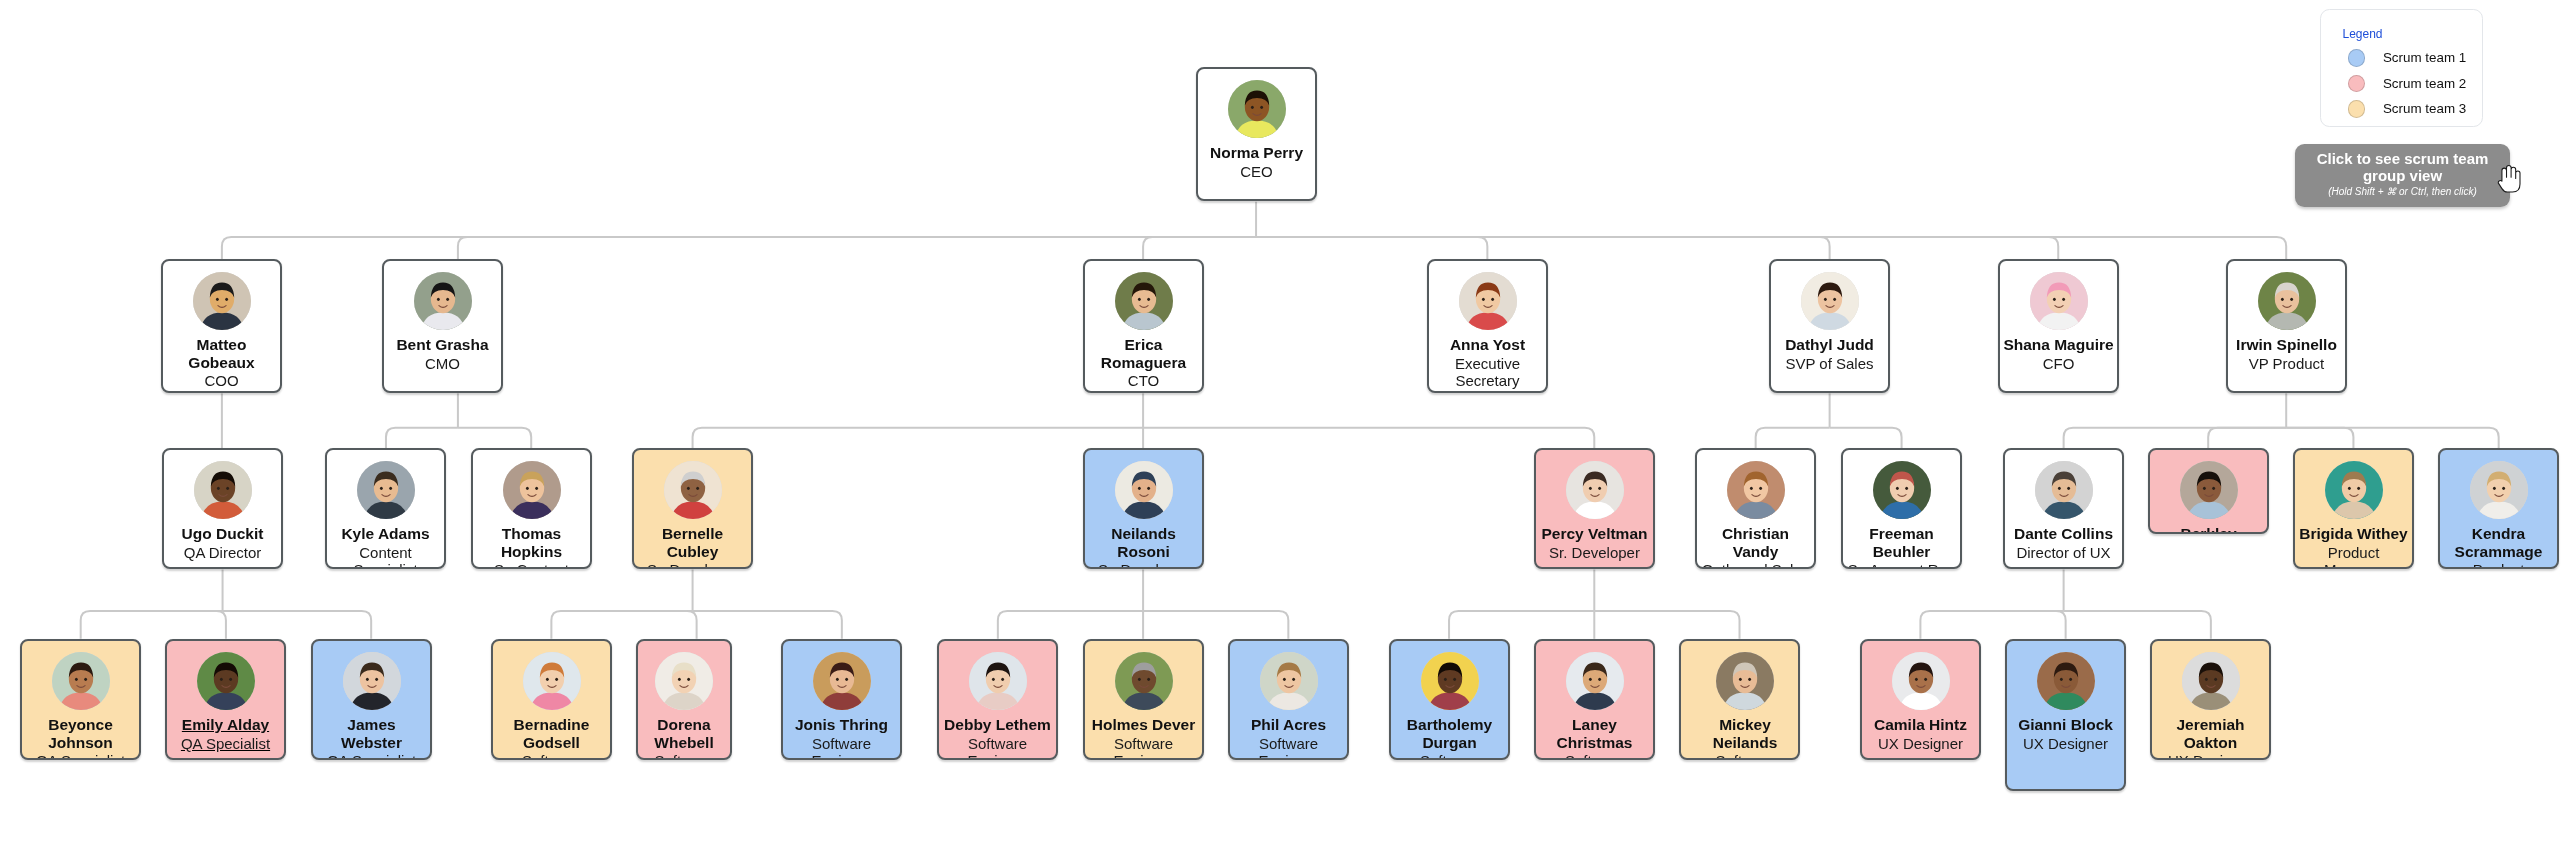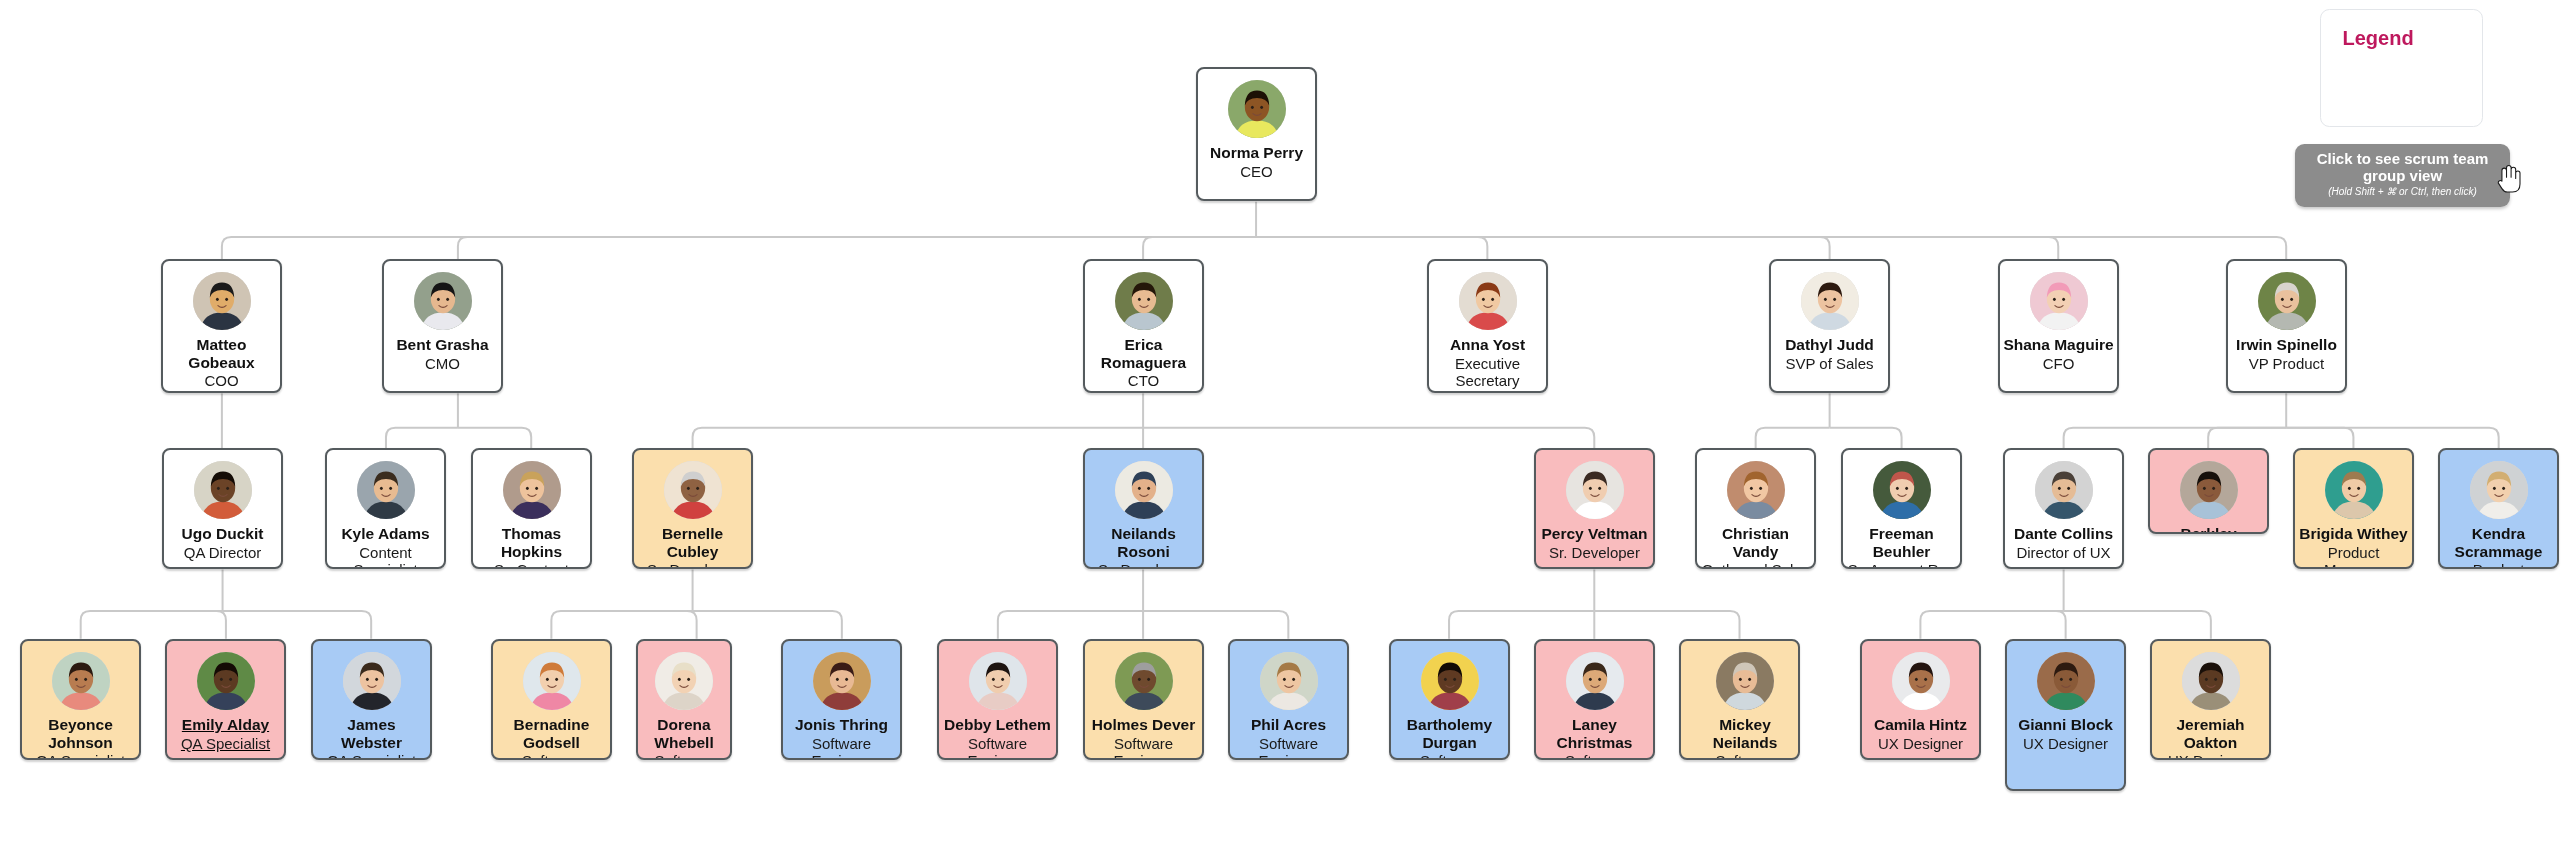--- a/index.html
+++ b/index.html
@@ -66,21 +66,21 @@
   
   #legend {
     position: absolute;
     left: 2320px; top: 8.7px;
     width: 163px; height: 118px;
     background: #ffffff;
     border: 1.3px solid #e3e6ea;
     border-radius: 9.4px;
     padding: 17.5px 0 0 21.5px;
   }
-  #legend .lg-title { font-size: 20px; font-weight: bold; color: #be185d; }
+  #legend .lg-title { font-size: 12px; font-weight: normal; color: #1d4ed8; }
   #legend .lg-row { display: flex; align-items: center; margin-top: 8px; }
   #legend .dot {
     width: 17.5px; height: 17.5px; border-radius: 50%;
     border: 0.7px solid rgba(0,0,0,.16);
     margin-left: 5.4px;
   }
   #legend .lg-label { font-size: 13.4px; color: #111; margin-left: 17.5px; }
 
   
   #tooltip {
@@ -674,20 +674,34 @@
             <path d="M43 58 q7 6 14 0" stroke="#7a4a3a" stroke-width="2" fill="none" stroke-linecap="round"></path>
           </svg>
         </div>
         <div class="nm">Jeremiah Oakton</div>
         <div class="ti">UX Designer</div>
       </div>
     </div>
 
   <div id="legend">
     <div class="lg-title">Legend</div>
+    <div id="legend-rows">
+        <div class="lg-row">
+          <span class="dot" style="background: rgb(168, 203, 245);"></span>
+          <span class="lg-label">Scrum team 1</span>
+        </div>
+        <div class="lg-row">
+          <span class="dot" style="background: rgb(249, 188, 190);"></span>
+          <span class="lg-label">Scrum team 2</span>
+        </div>
+        <div class="lg-row">
+          <span class="dot" style="background: rgb(251, 223, 173);"></span>
+          <span class="lg-label">Scrum team 3</span>
+        </div>
+      </div>
   </div>
 
   <div id="tooltip">
     <div class="tt-main">Click to see scrum team group view</div>
     <div class="tt-sub">(Hold Shift + ⌘ or Ctrl, then click)</div>
   </div>
 
   <svg id="cursor" viewBox="0 0 44 46">
     <path d="M13 27 L13 11 a3.4 3.4 0 0 1 6.8 0 L19.8 21 L19.8 7 a3.4 3.4 0 0 1 6.8 0 L26.6 21 L26.6 9.6 a3.4 3.4 0 0 1 6.8 0 L33.4 23 L33.4 15 a3.2 3.2 0 0 1 6.4 0 L39.8 31 q0 12 -11 12 L21 43 q-5 0 -8 -5 L7.5 29.5 a3.2 3.2 0 0 1 5.5 -2.5 Z" fill="#ffffff" stroke="#1a1a1a" stroke-width="1.6" stroke-linejoin="round"></path>
   </svg>

